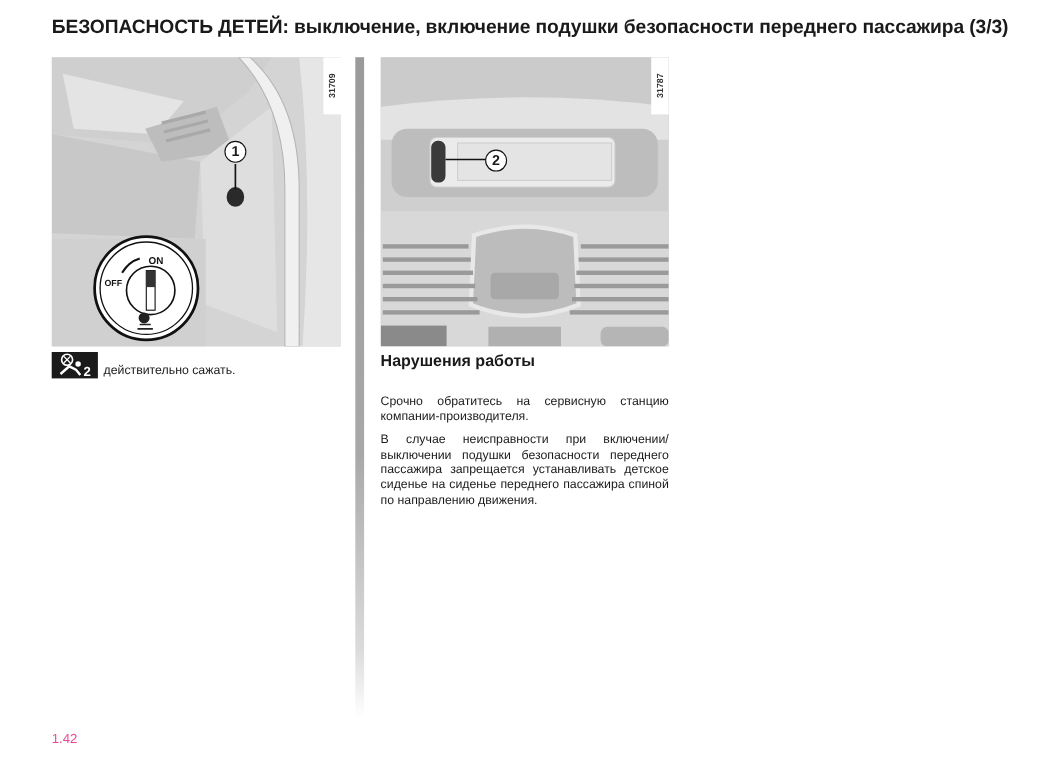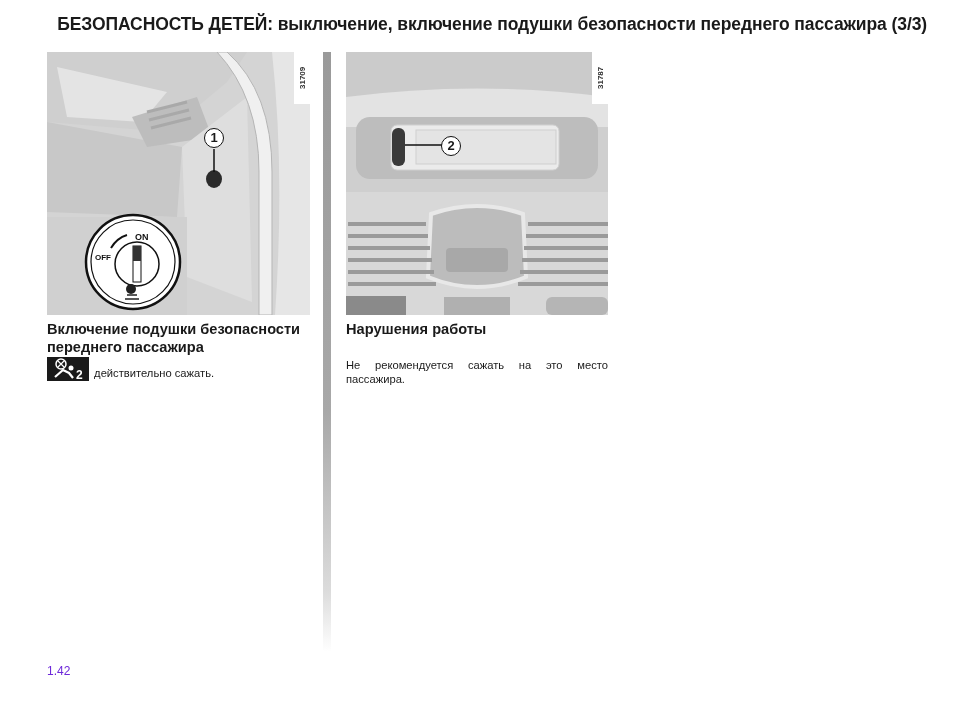--- a/index.html
+++ b/index.html
@@ -1,19 +1,19 @@
 <!DOCTYPE html>
 <html><head>
 <meta charset="utf-8">
 <style>
   html, body { margin:0; padding:0; background:#ffffff; }
   body { width:954px; height:706px; position:relative; overflow:hidden;
          font-family:"Liberation Sans", sans-serif; color:#1a1a1a; }
   .page-title { position:absolute; left:47px; top:14px; width:880px;
-                font-size:17.5px; font-weight:bold; white-space:nowrap; letter-spacing:-0.1px;text-align:right; }
+                font-size:17.5px; font-weight:bold; white-space:nowrap; letter-spacing:-0.1px; }
   .page-title .caps { font-size:17.5px; }
   .divider { position:absolute; left:323px; top:52px; width:8px; height:600px;
              background:linear-gradient(to bottom,#9a9a9a 0%,#a8a8a8 60%,#dcdcdc 90%,#ffffff 100%); }
   .figure { position:absolute; overflow:hidden; background:#d9d9d9; }
   #fig1 { left:47px; top:52px; width:263px; height:263px; }
   #fig2 { left:346px; top:52px; width:262px; height:263px; }
   .fig-code { position:absolute; right:0; top:0; width:16px; height:52px; background:#fff;
               font-size:8px; font-weight:bold; color:#333; writing-mode:vertical-rl;
               transform:rotate(180deg); display:flex; align-items:center; justify-content:center; }
   .callout { position:absolute; width:18px; height:18px; border:1.5px solid #111; border-radius:50%;
@@ -22,21 +22,21 @@
   #col-left { left:47px; top:320px; width:263px; }
   #col-right { left:346px; top:320px; width:262px; }
   .h2 { font-size:14.6px; font-weight:bold; line-height:18px; text-align:left; margin:0 0 1px 0; }
   #col-right .h2 { margin-bottom:21px; }
   p { margin:0; }
   #col-right p { margin-bottom:8px; }
   .b { font-weight:bold; }
   .bi { font-weight:bold; font-style:italic; }
   .warn-icon { display:inline-block; width:42px; height:24px; background:#1a1a1a; vertical-align:-4px;
                position:relative; margin-right:2px; }
-  .page-number { position:absolute; left:47px; top:664px; font-size:12px; color:#6d28d9; }
+  .page-number { position:absolute; left:47px; top:664px; font-size:12px; color:#ec4899; }
 </style>
 </head>
 <body>
 
 <div class="page-title"><span class="caps">БЕЗОПАСНОСТЬ ДЕТЕЙ:</span><span> выключение, включение подушки безопасности переднего пассажира (3/3)</span></div>
 
 <div class="figure" id="fig1">
   <svg width="263" height="263" viewBox="0 0 263 263">
     <rect width="263" height="263" fill="#d4d4d4"></rect>
     <polygon points="0,0 200,0 180,30 120,80 0,70" fill="#cfcfcf"></polygon>
@@ -100,28 +100,28 @@
     <rect x="98" y="245" width="66" height="18" fill="#b0b0b0"></rect>
     <rect x="200" y="245" width="62" height="18" rx="6" fill="#b5b5b5"></rect>
   </svg>
   <div class="callout" style="left:95px;top:84px;">2</div>
   <div class="fig-code">31787</div>
 </div>
 
 <div class="divider"></div>
 
 <div class="col" id="col-left">
-  <div class="h2">Включение подушки безопасности переднего пассажира</div>
   <p><span class="warn-icon"><svg width="42" height="24" viewBox="0 0 42 24">
           <circle cx="14" cy="7" r="5" fill="none" stroke="#fff" stroke-width="1.5"></circle>
           <path d="M11,4 L17,10 M17,4 L11,10" stroke="#fff" stroke-width="1.2"></path>
           <circle cx="24" cy="11" r="2.5" fill="#fff"></circle>
           <path d="M8,20 L16,13 L22,16 L26,21" stroke="#fff" stroke-width="2.2" fill="none"></path>
           <text x="29" y="22" font-size="12" font-weight="bold" fill="#fff" font-family="Liberation Sans, sans-serif">2</text>
         </svg></span><span> действительно сажать.</span></p>
 </div>
 
 <div class="col" id="col-right">
   <div class="h2">Нарушения работы</div>
-  <p>Не рекомендуется сажать на это место пассажира.</p>
+  <p>Срочно обратитесь на сервисную станцию компании-производителя.</p>
+  <p>В случае неисправности при включении/выключении подушки безопасности переднего пассажира запрещается устанавливать детское сиденье на сиденье переднего пассажира спиной по направлению движения.</p>
 </div>
 
 <div class="page-number">1.42</div>
 
 </body></html>

